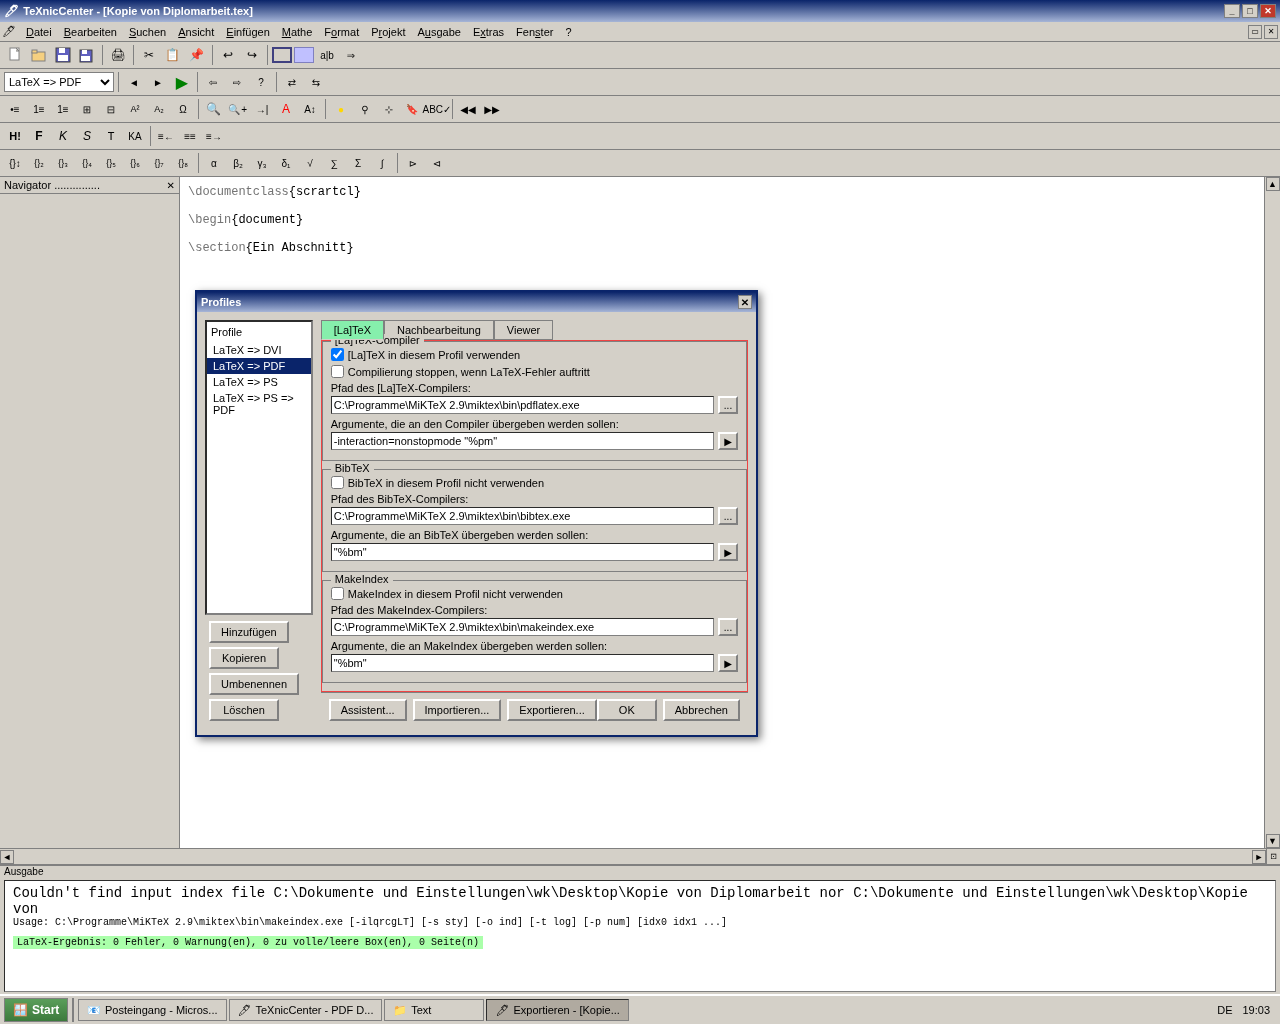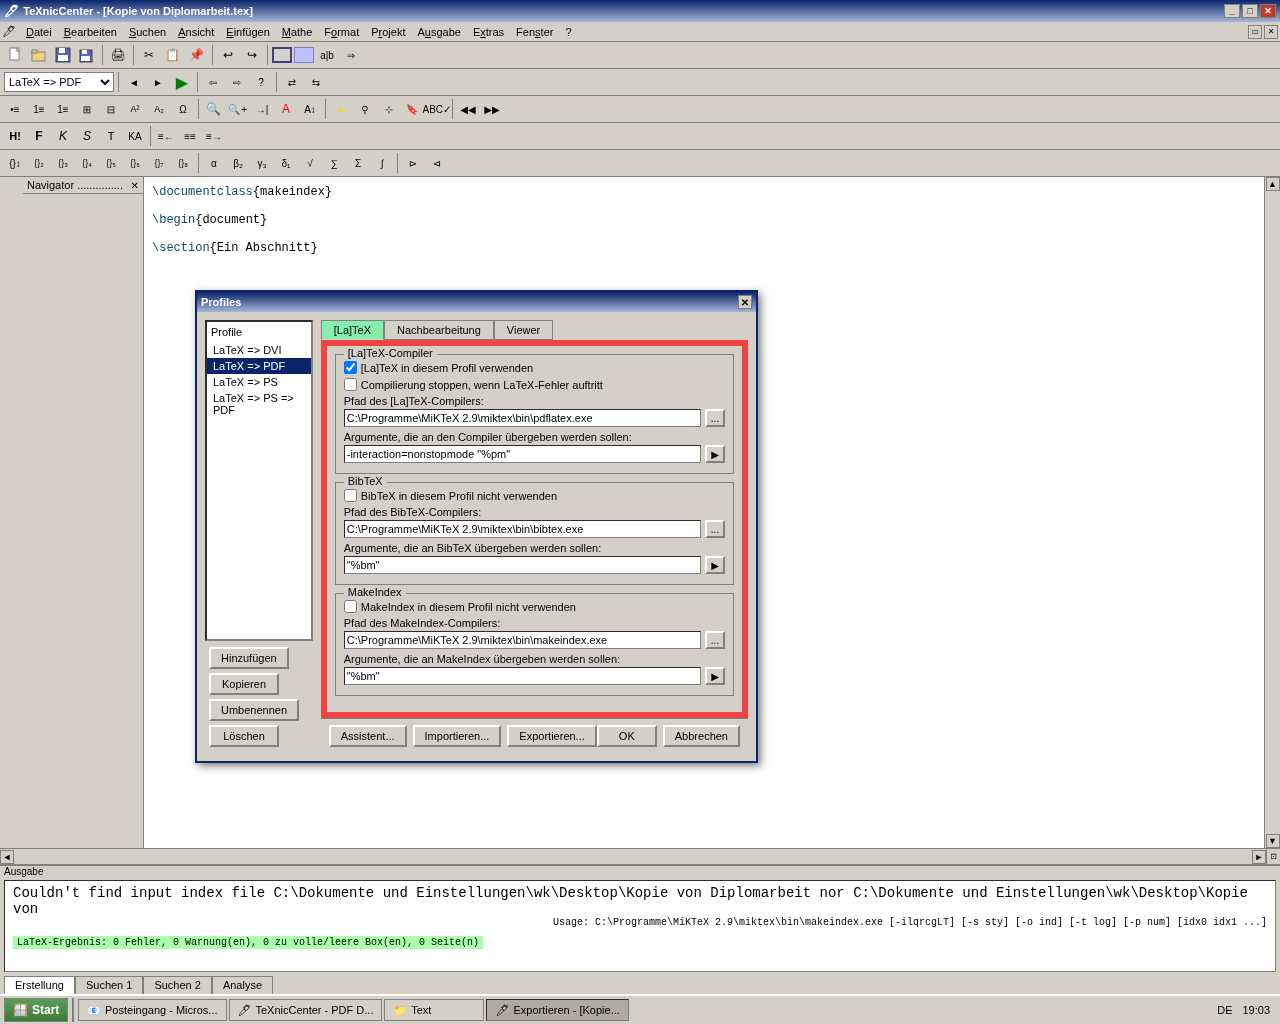--- a/index.html
+++ b/index.html
@@ -15,28 +15,28 @@
     .menu-bar { background: #d4d0c8; height: 20px; display: flex; align-items: center; padding: 0 2px; border-bottom: 1px solid #808080; }
     .menu-item { padding: 2px 6px; font-size: 11px; cursor: pointer; }
 
     
     .toolbar { background: #d4d0c8; border-bottom: 1px solid #808080; padding: 2px 4px; display: flex; align-items: center; gap: 2px; min-height: 26px; flex-wrap: wrap; }
     .toolbar-separator { width: 1px; height: 20px; background: #808080; margin: 0 2px; }
     .toolbar-btn { width: 22px; height: 22px; background: #d4d0c8; border: 1px solid transparent; display: flex; align-items: center; justify-content: center; cursor: pointer; font-size: 12px; }
     .profile-select { height: 20px; font-size: 11px; background: white; border: 1px solid #808080; width: 110px; }
 
     
-    .navigator-panel { width: 144px; background: #d4d0c8; border-right: 1px solid #808080; display: flex; flex-direction: column; min-height: 400px; padding-left: 23px; }
+    .navigator-panel { width: 180px; background: #d4d0c8; border-right: 1px solid #808080; display: flex; flex-direction: column; min-height: 400px; }
     .navigator-header { background: #d4d0c8; border-bottom: 1px solid #808080; padding: 2px 4px; font-size: 11px; display: flex; justify-content: space-between; align-items: center; }
     .nav-close { font-size: 10px; cursor: pointer; }
 
     
     .editor-area { flex: 1; background: white; font-family: 'Courier New', monospace; font-size: 12px; padding: 8px; color: black; overflow: auto; position: relative; }
     .editor-line { white-space: pre; }
-    .tex-cmd { color: #0c4a6e; }
+    .tex-cmd { color: #737373; }
     .tex-brace { color: #000000; }
 
     
     .output-panel { background: #d4d0c8; border-top: 2px solid #808080; height: 130px; display: flex; flex-direction: column; }
     .output-content { flex: 1; background: white; font-family: 'Courier New', monospace; font-size: 10px; padding: 4px 8px; overflow: auto; border: 1px inset #808080; margin: 2px 4px; }
     .output-tabs { display: flex; gap: 0; padding: 2px 4px 0; }
     .output-tab { padding: 2px 10px; background: #d4d0c8; border: 1px solid #808080; border-bottom: none; font-size: 11px; cursor: pointer; }
     .output-tab.active { background: white; border-bottom: 1px solid white; }
 
     
@@ -59,21 +59,21 @@
     .dialog-body { padding: 8px; display: flex; gap: 8px; }
     .dialog-left-header { font-size: 11px; padding: 4px; color: black; }
     .profile-list-item { padding: 2px 6px; font-size: 11px; cursor: pointer; }
     .profile-list-item.selected { background: #0a246a; color: white; }
     .dialog-left-buttons { padding: 6px 4px; display: flex; gap: 4px; flex-wrap: wrap; }
     .dlg-btn { padding: 3px 10px; font-size: 11px; background: #d4d0c8; border: 2px solid; border-color: #ffffff #808080 #808080 #ffffff; cursor: pointer; min-width: 70px; text-align: center; }
     .dialog-right { flex: 1; display: flex; flex-direction: column; gap: 0; }
     .tabs-header { display: flex; gap: 0; margin-bottom: 0; }
     .tab-btn { padding: 3px 12px; font-size: 11px; background: #d4d0c8; border: 1px solid #808080; cursor: pointer; }
     .tab-btn.active { background: #86efac; border-bottom: 1px solid #d4d0c8; z-index: 1; position: relative; }
-    .tab-content { border: 6px solid #ef4444; padding: 8px; background: #d4d0c8; flex: 1; }
+    .tab-content { border: 1px solid #ef4444; background: #d4d0c8; flex: 1; }
     .section-box { border: 1px solid #808080; padding: 6px 8px; margin-bottom: 8px; position: relative; }
     .section-legend { position: absolute; top: -8px; left: 8px; background: #d4d0c8; padding: 0 4px; font-size: 11px; }
     .field-row { display: flex; align-items: flex-end; gap: 4px; margin-bottom: 4px; }
     .field-input { flex: 1; height: 18px; border: 1px inset #808080; font-size: 11px; padding: 0 2px; background: white; font-family: 'Tahoma', sans-serif; }
     .field-browse { width: 20px; height: 18px; background: #d4d0c8; border: 2px solid; border-color: #ffffff #808080 #808080 #ffffff; font-size: 10px; cursor: pointer; display: flex; align-items: center; justify-content: center; }
     .field-arrow { width: 20px; height: 18px; background: #d4d0c8; border: 2px solid; border-color: #ffffff #808080 #808080 #ffffff; font-size: 10px; cursor: pointer; display: flex; align-items: center; justify-content: center; }
     .checkbox-row { display: flex; align-items: center; gap: 4px; margin-bottom: 4px; }
     .checkbox-row input[type=checkbox] { width: 13px; height: 13px; }
     .dialog-bottom-buttons { display: flex; justify-content: space-between; padding: 6px 8px; border-top: 1px solid #808080; }
     .dialog-bottom-left { display: flex; gap: 6px; }
@@ -250,21 +250,21 @@
 
   <div class="navigator-panel">
     <div class="navigator-header">
       <span>Navigator ...............</span>
       <span class="nav-close">✕</span>
     </div>
     <div style="flex:1; background:#d4d0c8;"></div>
   </div>
 
   <div class="editor-area">
-    <div class="editor-line"><span class="tex-cmd">\documentclass</span><span class="tex-brace">{makeindex}</span></div>
+    <div class="editor-line"><span class="tex-cmd">\documentclass</span><span class="tex-brace">{scrartcl}</span></div>
     <div class="editor-line"> </div>
     <div class="editor-line"><span class="tex-cmd">\begin</span><span class="tex-brace">{document}</span></div>
     <div class="editor-line"> </div>
     <div class="editor-line"><span class="tex-cmd">\section</span><span class="tex-brace">{Ein Abschnitt}</span></div>
   </div>
 
   <div class="right-scrollbar" style="display:flex;flex-direction:column;align-items:center;">
     <div style="width:14px;height:14px;background:#d4d0c8;border:1px solid #808080;display:flex;align-items:center;justify-content:center;font-size:9px;cursor:pointer;">▲</div>
     <div style="flex:1;"></div>
     <div style="width:14px;height:14px;background:#d4d0c8;border:1px solid #808080;display:flex;align-items:center;justify-content:center;font-size:9px;cursor:pointer;">▼</div>
@@ -278,30 +278,24 @@
   <div style="width:14px;height:16px;background:#d4d0c8;border-left:1px solid #808080;font-size:8px;display:flex;align-items:center;justify-content:center;">⊡</div>
 </div>
 
 <div class="output-panel">
   <div style="display:flex;align-items:center;padding:0 4px;background:#d4d0c8;border-bottom:1px solid #d4d0c8;">
     <span style="font-size:10px;margin-right:4px;">Ausgabe</span>
   </div>
   <div style="display:flex;flex:1;overflow:hidden;">
     <div class="output-content">
       <div style="font-size:14px;font-family:Courier New,monospace;">Couldn't find input index file C:\Dokumente und Einstellungen\wk\Desktop\Kopie von Diplomarbeit nor C:\Dokumente und Einstellungen\wk\Desktop\Kopie von</div>
-      <div style="font-size:10px;font-family:Courier New,monospace;text-align:right;">Usage: C:\Programme\MiKTeX 2.9\miktex\bin\makeindex.exe [-ilqrcgLT] [-s sty] [-o ind] [-t log] [-p num] [idx0 idx1 ...]</div>
+      <div style="font-size:10px;font-family:Courier New,monospace;">Usage: C:\Programme\MiKTeX 2.9\miktex\bin\makeindex.exe [-ilqrcgLT] [-s sty] [-o ind] [-t log] [-p num] [idx0 idx1 ...]</div>
       <div style="height:8px;"></div>
       <div style="font-size:10px;font-family:Courier New,monospace; background:#aaffaa;display:inline-block;padding:1px 4px;">LaTeX-Ergebnis: 0 Fehler, 0 Warnung(en), 0 zu volle/leere Box(en), 0 Seite(n)</div>
     </div>
-  </div>
-  <div class="output-tabs">
-    <div class="output-tab active">Erstellung</div>
-    <div class="output-tab">Suchen 1</div>
-    <div class="output-tab">Suchen 2</div>
-    <div class="output-tab">Analyse</div>
   </div>
 </div>
 
 <div class="status-bar">
   <span>Drücken Sie F1, um Hilfe zu erhalten.</span>
   <div class="status-sections">
     <span class="status-section">Ln 9, Col 15</span>
     <span class="status-section">DOS</span>
     <span class="status-section">ÜB READ ÜF NUM BL</span>
   </div>

